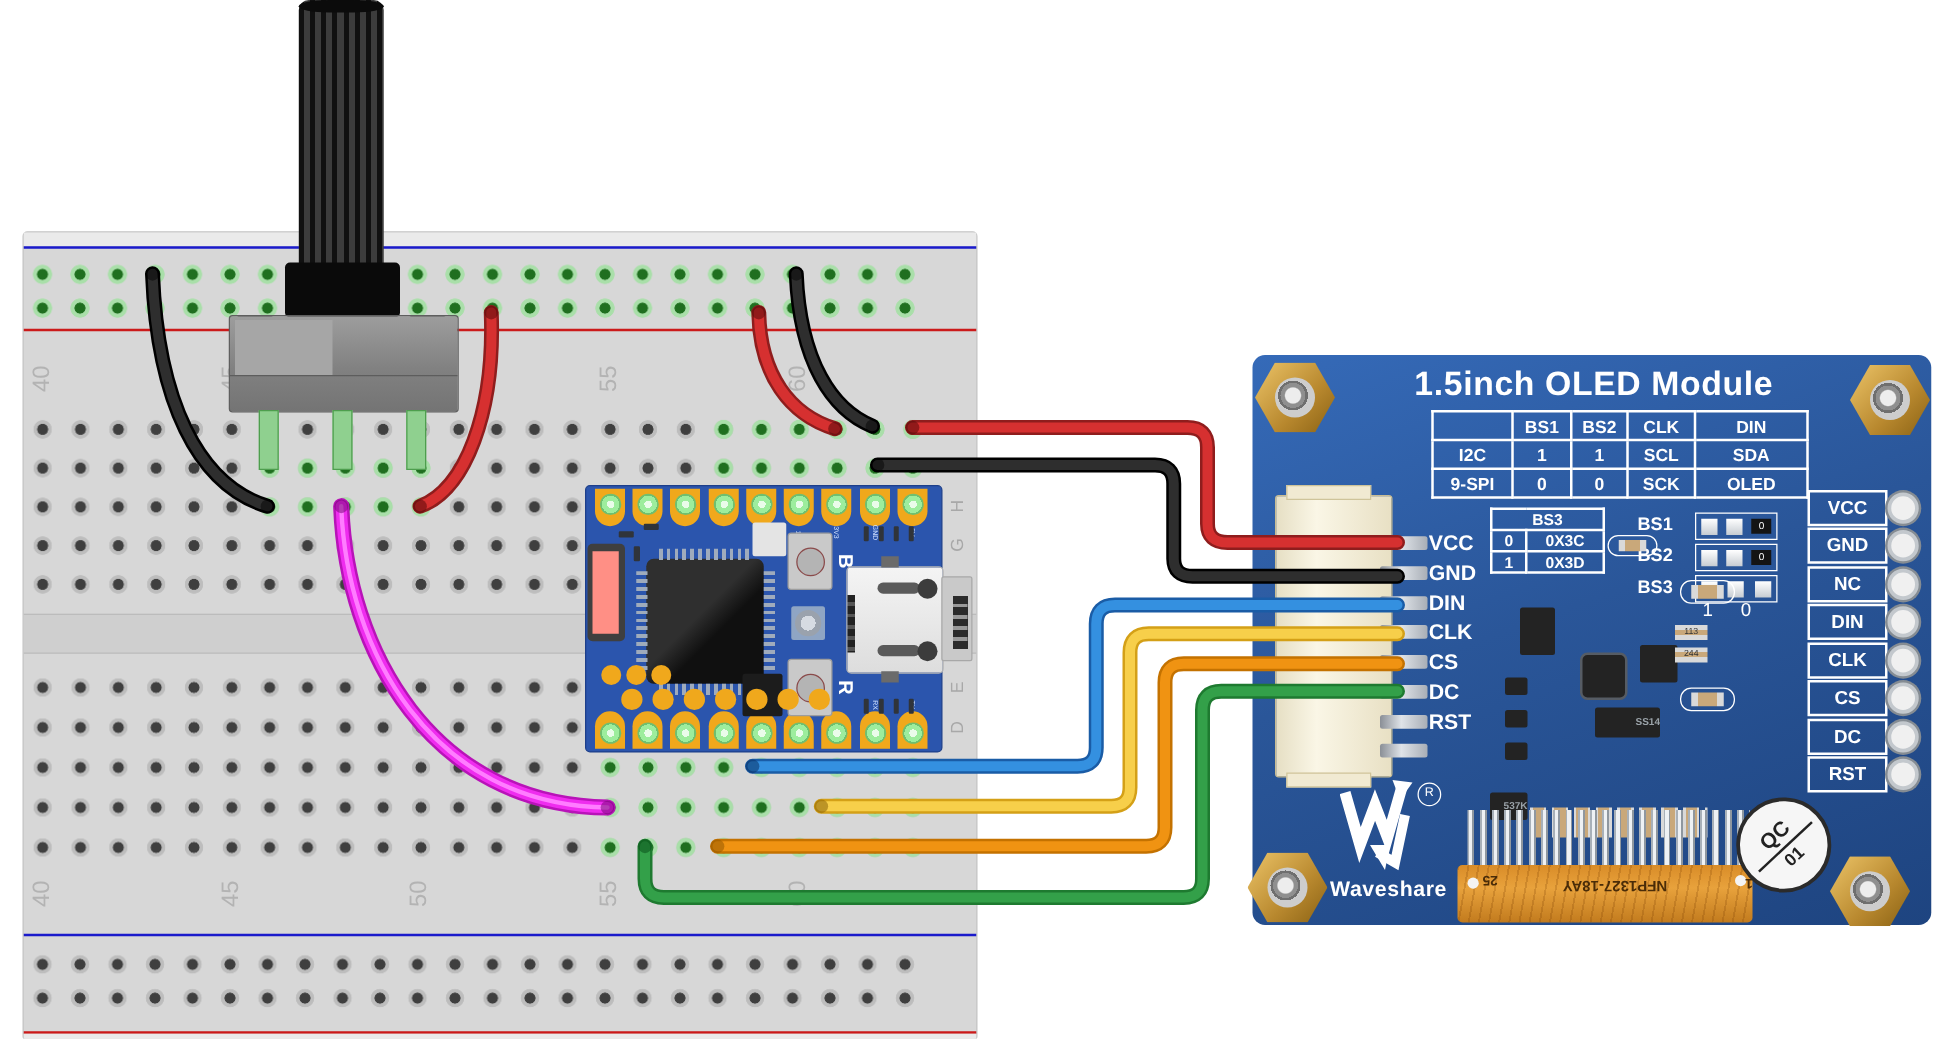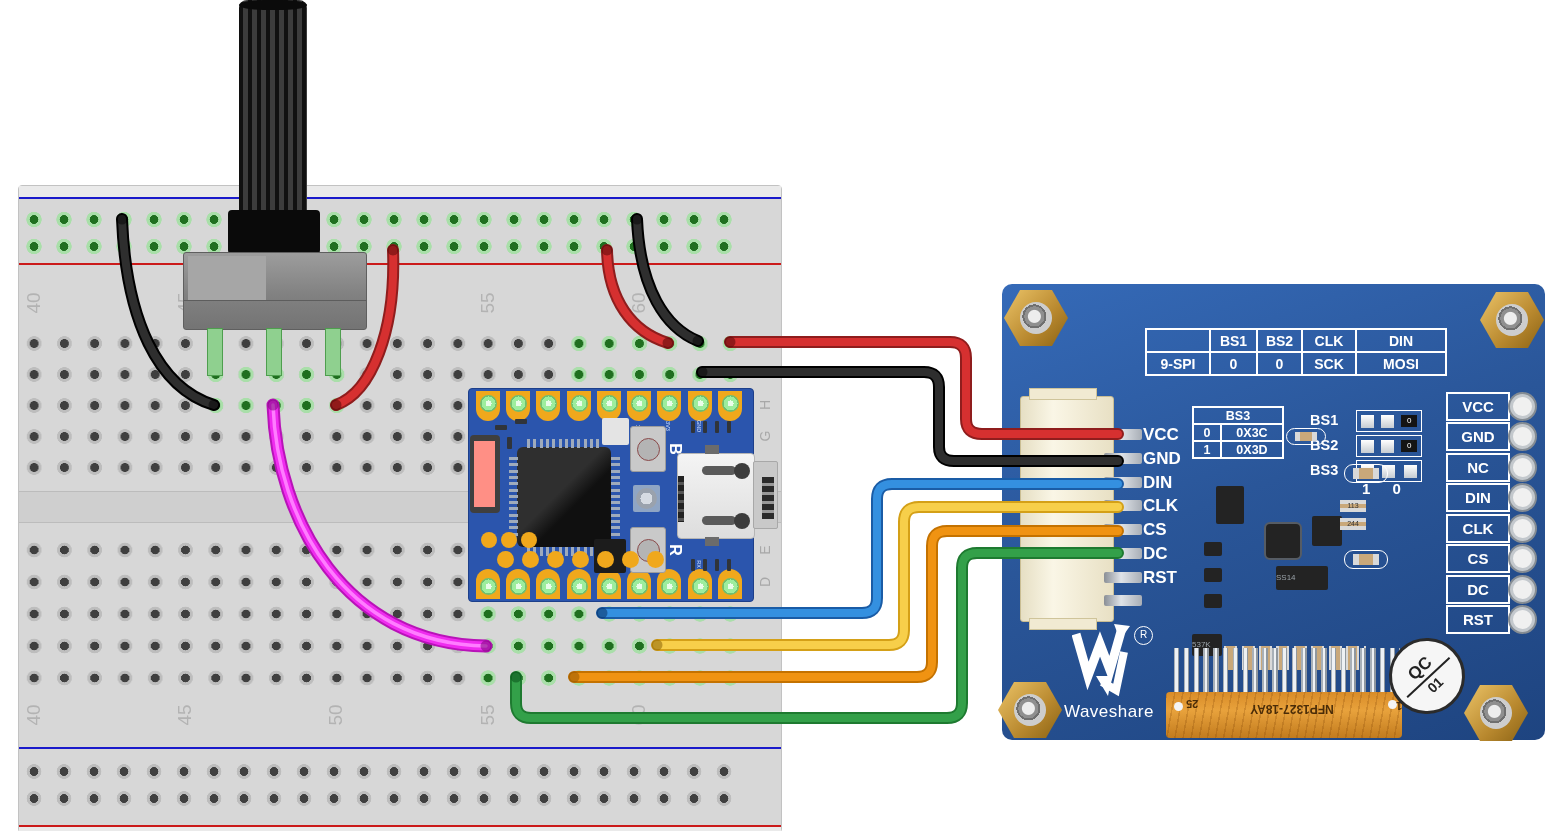--- a/index.html
+++ b/index.html
@@ -72,50 +72,50 @@
   .wtable{position:absolute;border-collapse:collapse;color:#fff;font-weight:bold;}
   .wtable td,.wtable th{border:2.2px solid #ffffff;text-align:center;padding:0;}
   .cfg{left:143px;top:44px;}
   .cfg td{font-size:14px;height:21px;}
   .bs3{left:190px;top:122px;}
   .bs3 td,.bs3 th{font-size:12.5px;height:15px;}
   .jlab{position:absolute;left:308px;width:44px;color:#fff;font-weight:bold;font-size:14.5px;text-align:left;}
   .jpads{position:absolute;left:354px;width:64px;height:20px;border:1.6px solid #fff;display:flex;align-items:center;justify-content:space-around;}
   .jpad{width:13px;height:13px;background:linear-gradient(180deg,#ffffff,#c6ccd2);}
   .jchip{width:16px;height:12px;background:#141414;color:#fff;font-size:8px;line-height:12px;text-align:center;}
-  .scale10{position:absolute;left:360px;top:196px;color:#fff;font-weight:bold;font-size:15px;letter-spacing:9px;}
+  .scale10{position:absolute;left:360px;top:196px;color:#fff;font-weight:normal;font-size:15px;letter-spacing:9px;}
   .lpin{position:absolute;left:102px;width:38px;height:11px;border-radius:2px;background:linear-gradient(90deg,#8a8f96,#dfe3e8 45%,#a8aeb6);}
   .llab{position:absolute;left:141px;width:64px;color:#fff;font-weight:bold;font-size:17px;}
   .rbox{position:absolute;left:444px;width:60px;height:25px;border:2.2px solid #fff;color:#fff;font-weight:bold;font-size:15px;display:flex;align-items:center;justify-content:center;}
   .rhole{position:absolute;left:508px;width:19px;height:19px;border-radius:50%;background:#f0f0f0;border:3.5px solid #c3c8cd;box-shadow:0 0 0 2px #858c93;}
   .conn{position:absolute;left:18px;top:112px;width:92px;height:224px;background:linear-gradient(90deg,#e6dfc4,#faf6e6 35%,#e8e0c4);border:1px solid #c9bd93;border-radius:3px;}
   .conn .latch{position:absolute;left:8px;width:66px;height:10px;background:#f1ead2;border:1px solid #cfc49a;}
   .hex{position:absolute;width:64px;height:56px;clip-path:polygon(25% 0,75% 0,100% 50%,75% 100%,25% 100%,0 50%);
        background:linear-gradient(135deg,#ecc468,#b8882e 60%,#8a6214);}
   .hex i{position:absolute;left:50%;top:50%;width:32px;height:32px;margin:-16px 0 0 -16px;border-radius:50%;
        background:radial-gradient(circle at 45% 45%,#ededed 0 6px,#8f8f8f 7px 10px,#6f6f6f 10px 12px,#cdcdcd 12px 16px);}
-  .smd-dark{position:absolute;background:#232323;border-radius:2px;color:#9aa2a8;text-align:left;}
+  .smd-dark{position:absolute;background:#232323;border-radius:2px;color:#9aa2a8;text-align:right;font-weight:bold;}
   .smd-tan{position:absolute;background:linear-gradient(180deg,#d9d9d9 0 4px,#c9a87a 4px calc(100% - 4px),#d9d9d9 calc(100% - 4px));}
   .oval{position:absolute;border:1.6px solid #fff;border-radius:9px;display:flex;align-items:center;justify-content:center;}
   .oval i{width:60%;height:60%;background:linear-gradient(90deg,#d9d9d9 0 22%,#c9a87a 22% 78%,#d9d9d9 78%);}
   .rrow{position:absolute;left:222px;top:362px;width:142px;height:24px;
         background:repeating-linear-gradient(90deg,#d9d9d9 0 2px,#c9a87a 2px 11px,#d9d9d9 11px 13px,rgba(0,0,0,0) 13px 17.5px);}
   .flexpins{position:absolute;left:172px;top:364px;width:226px;height:64px;
         background:repeating-linear-gradient(90deg,#a8b0b8 0 1.5px,#eef1f4 1.5px 4px,#8f979f 4px 5.5px,rgba(0,0,0,0) 5.5px 9.8px);}
   .flexband{position:absolute;left:164px;top:408px;width:236px;height:46px;border-radius:4px;
         background:linear-gradient(180deg,#d98c28,#e8a23c 40%,#c27b1e);overflow:hidden;}
   .flexband .traces{position:absolute;inset:0;background:repeating-linear-gradient(100deg,rgba(120,60,0,.22) 0 1.5px,rgba(0,0,0,0) 1.5px 8px);}
   .fdot{position:absolute;width:9px;height:9px;border-radius:50%;background:#f4f4f4;}
   .ftext{position:absolute;color:#4a2c08;font-weight:bold;transform:rotate(180deg);}
   .qc{position:absolute;left:387px;top:354px;width:70px;height:70px;border-radius:50%;background:#f6f6f6;border:3px solid #2b2b2b;
       transform:rotate(-43deg);display:flex;flex-direction:column;align-items:center;justify-content:center;color:#222;font-weight:bold;}
   .qc .bar{width:58px;height:2.5px;background:#222;margin:1px 0;}
   .wslogo{position:absolute;left:70px;top:338px;}
   .wsreg{position:absolute;left:132px;top:342px;width:17px;height:17px;border:1.7px solid #fff;border-radius:50%;color:#fff;font-size:10px;line-height:16px;text-align:center;}
-  .wsname{position:absolute;left:62px;top:418px;color:#fff;font-weight:normal;font-size:17px;letter-spacing:0.5px;}
+  .wsname{position:absolute;left:62px;top:418px;color:#fff;font-weight:bold;font-size:17px;letter-spacing:0.5px;}
 
   .wires{position:absolute;left:0;top:0;width:1561px;height:831px;pointer-events:none;}
 </style>
 </head>
 <body>
 
 <div class="stage">
 
   <div class="bb">
     <div class="strip" style="top:0;height:11px;"></div>
@@ -290,36 +290,44 @@
         <div class="scr" style="top:59px;"></div>
     </div>
     <div class="usb-tab" style="top:56px;"></div>
     <div class="usb-tab" style="top:148px;"></div>
     <div class="usb-lip">
         <i></i>
       </div>
   </div>
 
   <div class="oled">
+    <div class="oled-title">1.5inch OLED Module</div>
 
     <table class="wtable cfg">
       <tbody>
           <tr>
         <td style="width:62px;"></td>
         <td style="width:45px;">BS1</td>
         <td style="width:43px;">BS2</td>
         <td style="width:52px;">CLK</td>
         <td style="width:88px;">DIN</td>
       </tr>
       <tr>
+        <td>I2C</td>
+            <td>1</td>
+        <td>1</td>
+            <td>SCL</td>
+        <td>SDA</td>
+      </tr>
+      <tr>
         <td>9-SPI</td>
             <td>0</td>
         <td>0</td>
             <td>SCK</td>
-        <td>MOSI</td>
+        <td>OLED</td>
       </tr>
     </tbody>
       </table>
 
     <table class="wtable bs3">
       <tbody>
           <tr>
             <th colspan="2" style="width:88px;">BS3</th>
           </tr>
       <tr>

